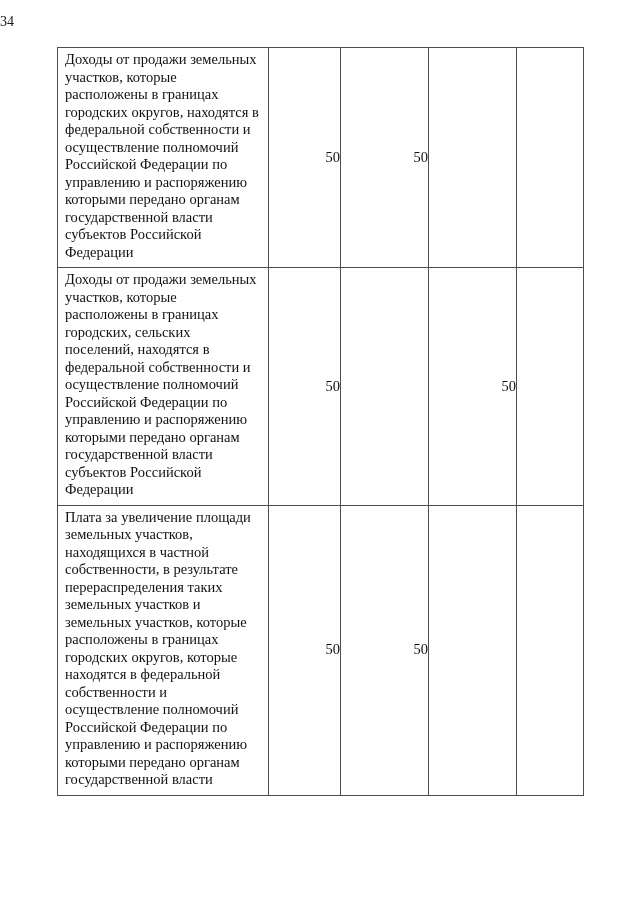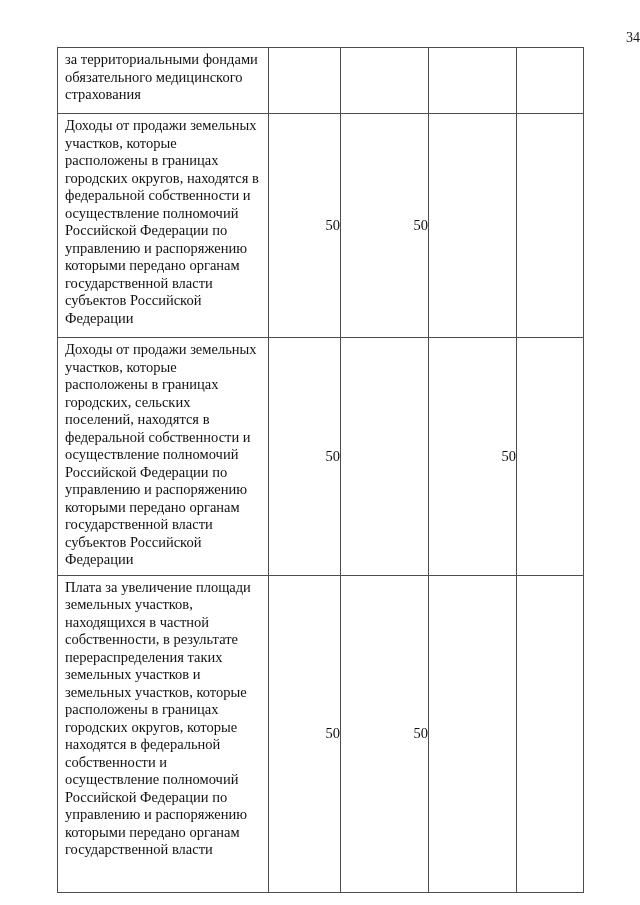--- a/index.html
+++ b/index.html
@@ -13,24 +13,23 @@
     position: relative;
     overflow: hidden;
     font-family: "Liberation Serif", "DejaVu Serif", serif;
     color: #000000;
   }
   .page-number {
     position: absolute;
     top: 14px;
     left: 0;
     width: 100%;
-    text-align: right;
+    text-align: left;
     font-size: 14px;
     color: #1a1a1a;
-    margin-top: 16px;
   }
   table.doc-table {
     position: absolute;
     left: 57px;
     top: 47px;
     border-collapse: collapse;
     table-layout: fixed;
     width: 526px;
   }
   table.doc-table td {
@@ -62,27 +61,20 @@
 <table class="doc-table">
   <colgroup>
     <col style="width:211px">
     <col style="width:72px">
     <col style="width:88px">
     <col style="width:88px">
     <col style="width:67px">
   </colgroup>
   <tbody>
       <tr>
-        <td class="cell-text">за территориальными фондами обязательного медицинского страхования</td>
-        <td class="cell-num"></td>
-        <td class="cell-num"></td>
-        <td class="cell-num"></td>
-        <td class="cell-num"></td>
-      </tr>
-      <tr>
         <td class="cell-text">Доходы от продажи земельных участков, которые расположены в границах городских округов, находятся в федеральной собственности и осуществление полномочий Российской Федерации по управлению и распоряжению которыми передано органам государственной власти субъектов Российской Федерации</td>
         <td class="cell-num">50</td>
         <td class="cell-num">50</td>
         <td class="cell-num"></td>
         <td class="cell-num"></td>
       </tr>
       <tr>
         <td class="cell-text">Доходы от продажи земельных участков, которые расположены в границах городских, сельских поселений, находятся в федеральной собственности и осуществление полномочий Российской Федерации по управлению и распоряжению которыми передано органам государственной власти субъектов Российской Федерации</td>
         <td class="cell-num">50</td>
         <td class="cell-num"></td>

